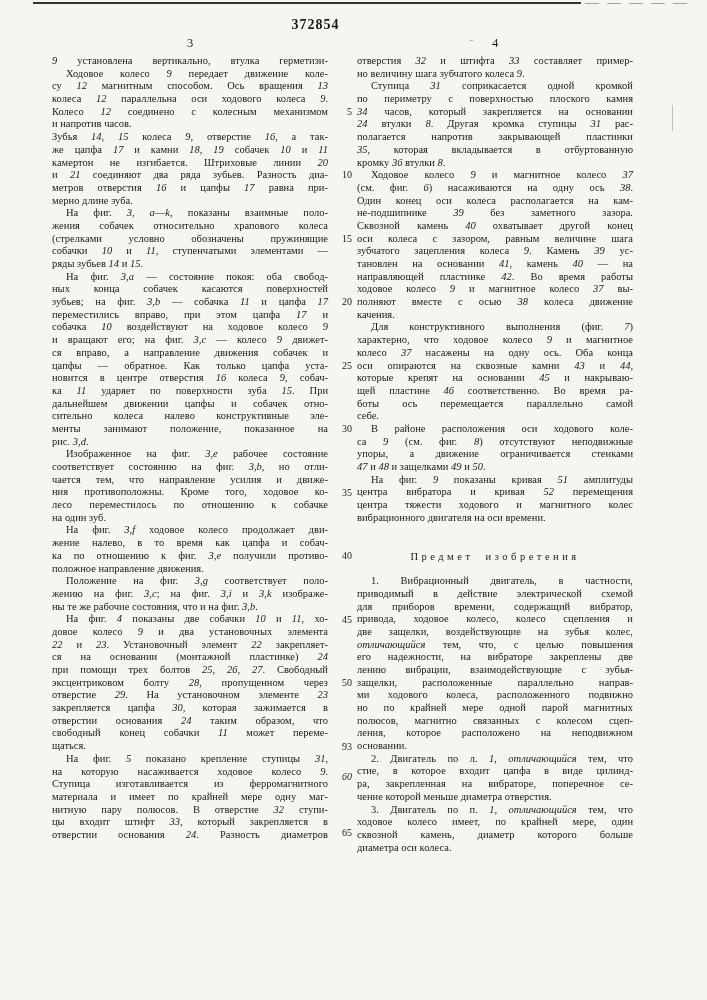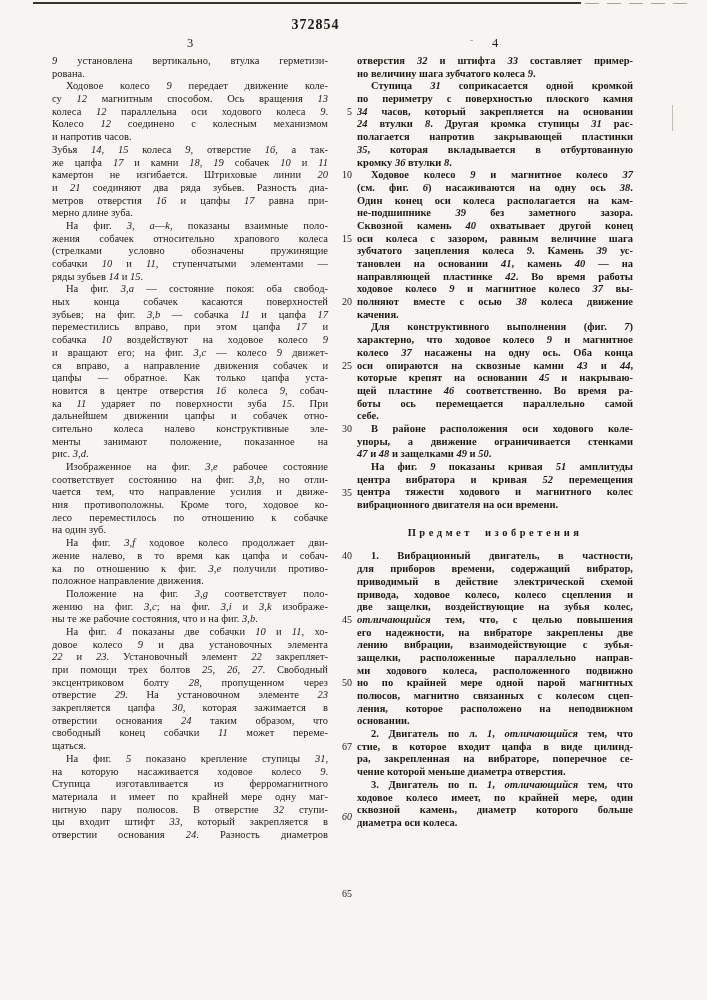--- a/index.html
+++ b/index.html
@@ -21,33 +21,33 @@
     text-align:center; font-size:14px; font-weight:bold; letter-spacing:1px;
   }
   .col-page-num {
     position:absolute; top:36px; width:276px; text-align:center; font-size:12.5px;
   }
   .col-page-num.left  { left:52px; }
   .col-page-num.right { left:357px; }
 
   .text-col { position:absolute; top:55px; width:276px; }
   #left-col  { left:52px; }
-  #right-col { left:357px;font-weight:bold; }
+  #right-col { left:357px; }
 
   .ln {
     height:12.7px; line-height:12.7px; font-size:10.5px;
     white-space:normal; overflow:visible;
   }
   .ln.j   { text-align:justify; text-align-last:justify; }
   .ln.ind { text-indent:14px; }
   .ln i   { font-style:italic; }
 
   .section-heading {
     height:12.7px; line-height:12.7px; font-size:10.5px;
-    margin:15px 0 11px 0; text-align:center;
+    margin:27px 0 11px 0; text-align:center;
     letter-spacing:3.5px; word-spacing:6px;
   }
 
   .gutter { position:absolute; left:328px; top:55px; width:24px; }
   .gutter span {
     position:absolute; right:0; width:24px; text-align:right;
     font-size:10px; line-height:12.7px; font-family:"Liberation Serif", serif;
   }
 </style>
 </head>
@@ -60,21 +60,20 @@
   <div class="speck-2"></div>
 
   <div class="patent-number">372854</div>
 
   <div class="col-page-num left">3</div>
   <div class="col-page-num right">4</div>
 
   <div id="left-col" class="text-col">
       <div>
         <div class="ln j"><i>9</i> установлена вертикально, втулка герметизи-</div>
-        <div class="ln">рована.</div>
       </div>
       <div>
         <div class="ln j ind">Ходовое колесо <i>9</i> передает движение коле-</div>
         <div class="ln j">су <i>12</i> магнитным способом. Ось вращения <i>13</i></div>
         <div class="ln j">колеса <i>12</i> параллельна оси ходового колеса <i>9</i>.</div>
         <div class="ln j">Колесо <i>12</i> соединено с колесным механизмом</div>
         <div class="ln">и напротив часов.</div>
       </div>
       <div>
         <div class="ln j">Зубья <i>14</i>, <i>15</i> колеса <i>9</i>, отверстие <i>16</i>, а так-</div>
@@ -123,20 +122,21 @@
       </div>
       <div>
         <div class="ln j ind">Положение на фиг. <i>3</i>,<i>g</i> соответствует поло-</div>
         <div class="ln j">жению на фиг. <i>3</i>,<i>c</i>; на фиг. <i>3</i>,<i>i</i> и <i>3</i>,<i>k</i> изображе-</div>
         <div class="ln">ны те же рабочие состояния, что и на фиг. <i>3</i>,<i>b</i>.</div>
       </div>
       <div>
         <div class="ln j ind">На фиг. <i>4</i> показаны две собачки <i>10</i> и <i>11</i>, хо-</div>
         <div class="ln j">довое колесо <i>9</i> и два установочных элемента</div>
         <div class="ln j"><i>22</i> и <i>23</i>. Установочный элемент <i>22</i> закрепляет-</div>
+        <div class="ln j">ся на основании (монтажной пластинке) <i>24</i></div>
         <div class="ln j">при помощи трех болтов <i>25</i>, <i>26</i>, <i>27</i>. Свободный</div>
         <div class="ln j">эксцентриковом болту <i>28</i>, пропущенном через</div>
         <div class="ln j">отверстие <i>29</i>. На установочном элементе <i>23</i></div>
         <div class="ln j">закрепляется цапфа <i>30</i>, которая зажимается в</div>
         <div class="ln j">отверстии основания <i>24</i> таким образом, что</div>
         <div class="ln j">свободный конец собачки <i>11</i> может переме-</div>
         <div class="ln">щаться.</div>
       </div>
       <div>
         <div class="ln j ind">На фиг. <i>5</i> показано крепление ступицы <i>31</i>,</div>
@@ -183,36 +183,37 @@
           <div class="ln j">характерно, что ходовое колесо <i>9</i> и магнитное</div>
           <div class="ln j">колесо <i>37</i> насажены на одну ось. Оба конца</div>
           <div class="ln j">оси опираются на сквозные камни <i>43</i> и <i>44</i>,</div>
           <div class="ln j">которые крепят на основании <i>45</i> и накрываю-</div>
           <div class="ln j">щей пластине <i>46</i> соответственно. Во время ра-</div>
           <div class="ln j">боты ось перемещается  параллельно  самой</div>
           <div class="ln">себе.</div>
         </div>
         <div>
           <div class="ln j ind">В районе расположения оси ходового коле-</div>
+          <div class="ln j">са <i>9</i> (см. фиг. <i>8</i>) отсутствуют  неподвижные</div>
           <div class="ln j">упоры, а движение ограничивается  стенками</div>
           <div class="ln"><i>47</i> и <i>48</i> и защелками <i>49</i> и <i>50</i>.</div>
         </div>
         <div>
           <div class="ln j ind">На фиг. <i>9</i> показаны кривая <i>51</i>  амплитуды</div>
           <div class="ln j">центра вибратора и кривая <i>52</i> перемещения</div>
           <div class="ln j">центра тяжести ходового и магнитного колес</div>
           <div class="ln">вибрационного двигателя на оси времени.</div>
         </div>
       </div>
     <div class="section-heading">Предмет изобретения</div>
     <div id="rc-claims">
         <div>
           <div class="ln j ind">1. Вибрационный  двигатель, в частности,</div>
+          <div class="ln j">приводимый в действие электрической схемой</div>
           <div class="ln j">для приборов времени, содержащий вибратор,</div>
-          <div class="ln j">приводимый в действие электрической схемой</div>
           <div class="ln j">привода, ходовое колесо, колесо сцепления и</div>
           <div class="ln j">две защелки, воздействующие на зубья колес,</div>
           <div class="ln j"><i>отличающийся</i> тем, что, с целью повышения</div>
           <div class="ln j">его надежности, на вибраторе закреплены две</div>
           <div class="ln j">лению вибрации, взаимодействующие с зубья-</div>
           <div class="ln j">защелки, расположенные параллельно направ-</div>
           <div class="ln j">ми ходового колеса, расположенного подвижно</div>
           <div class="ln j">но по крайней мере одной парой  магнитных</div>
           <div class="ln j">полюсов, магнитно связанных с колесом сцеп-</div>
           <div class="ln j">ления, которое расположено на неподвижном</div>
@@ -237,17 +238,17 @@
       <span style="top: 50.8px;">5</span>
       <span style="top: 114.3px;">10</span>
       <span style="top: 177.8px;">15</span>
       <span style="top: 241.3px;">20</span>
       <span style="top: 304.8px;">25</span>
       <span style="top: 368.3px;">30</span>
       <span style="top: 431.8px;">35</span>
       <span style="top: 495.3px;">40</span>
       <span style="top: 558.8px;">45</span>
       <span style="top: 622.3px;">50</span>
-      <span style="top: 685.8px;">67</span>
-      <span style="top: 756px; font-style: italic;">60</span>
-      <span style="top: 833px;">65</span>
+      <span style="top: 685.8px;">93</span>
+      <span style="top: 716px; font-style: italic;">60</span>
+      <span style="top: 772px;">65</span>
     </div>
 </div>
 
 </body></html>

